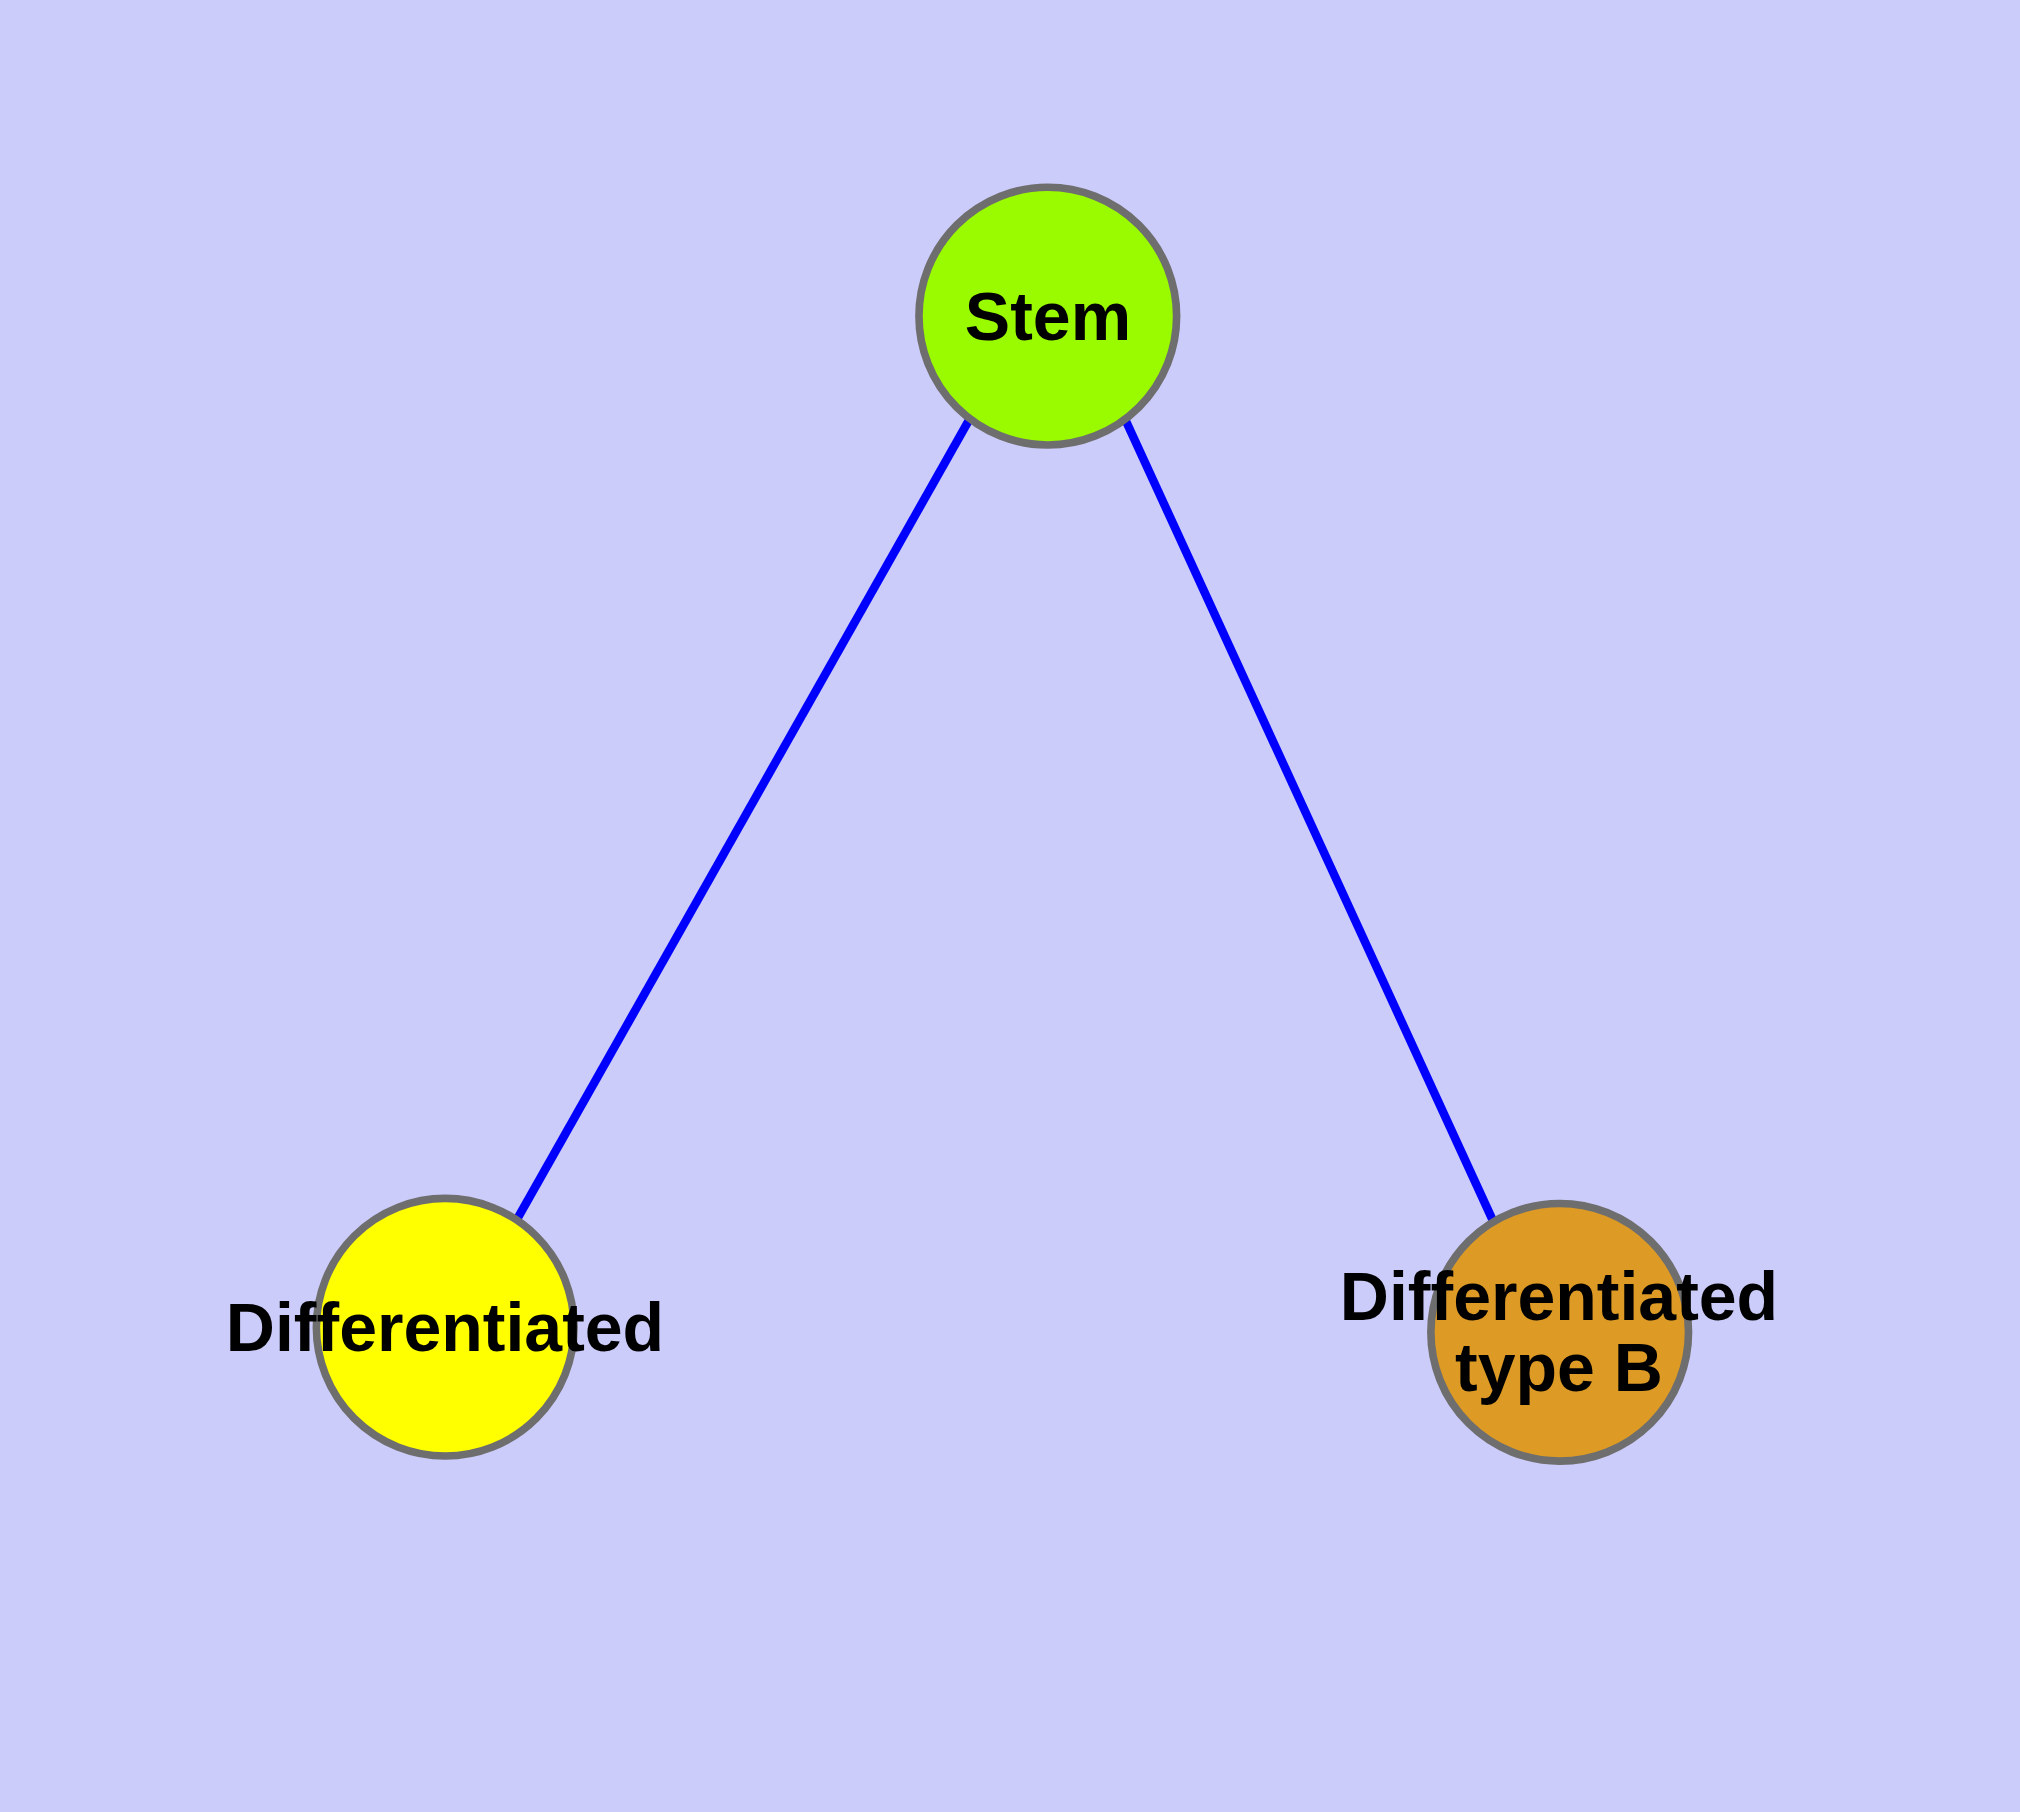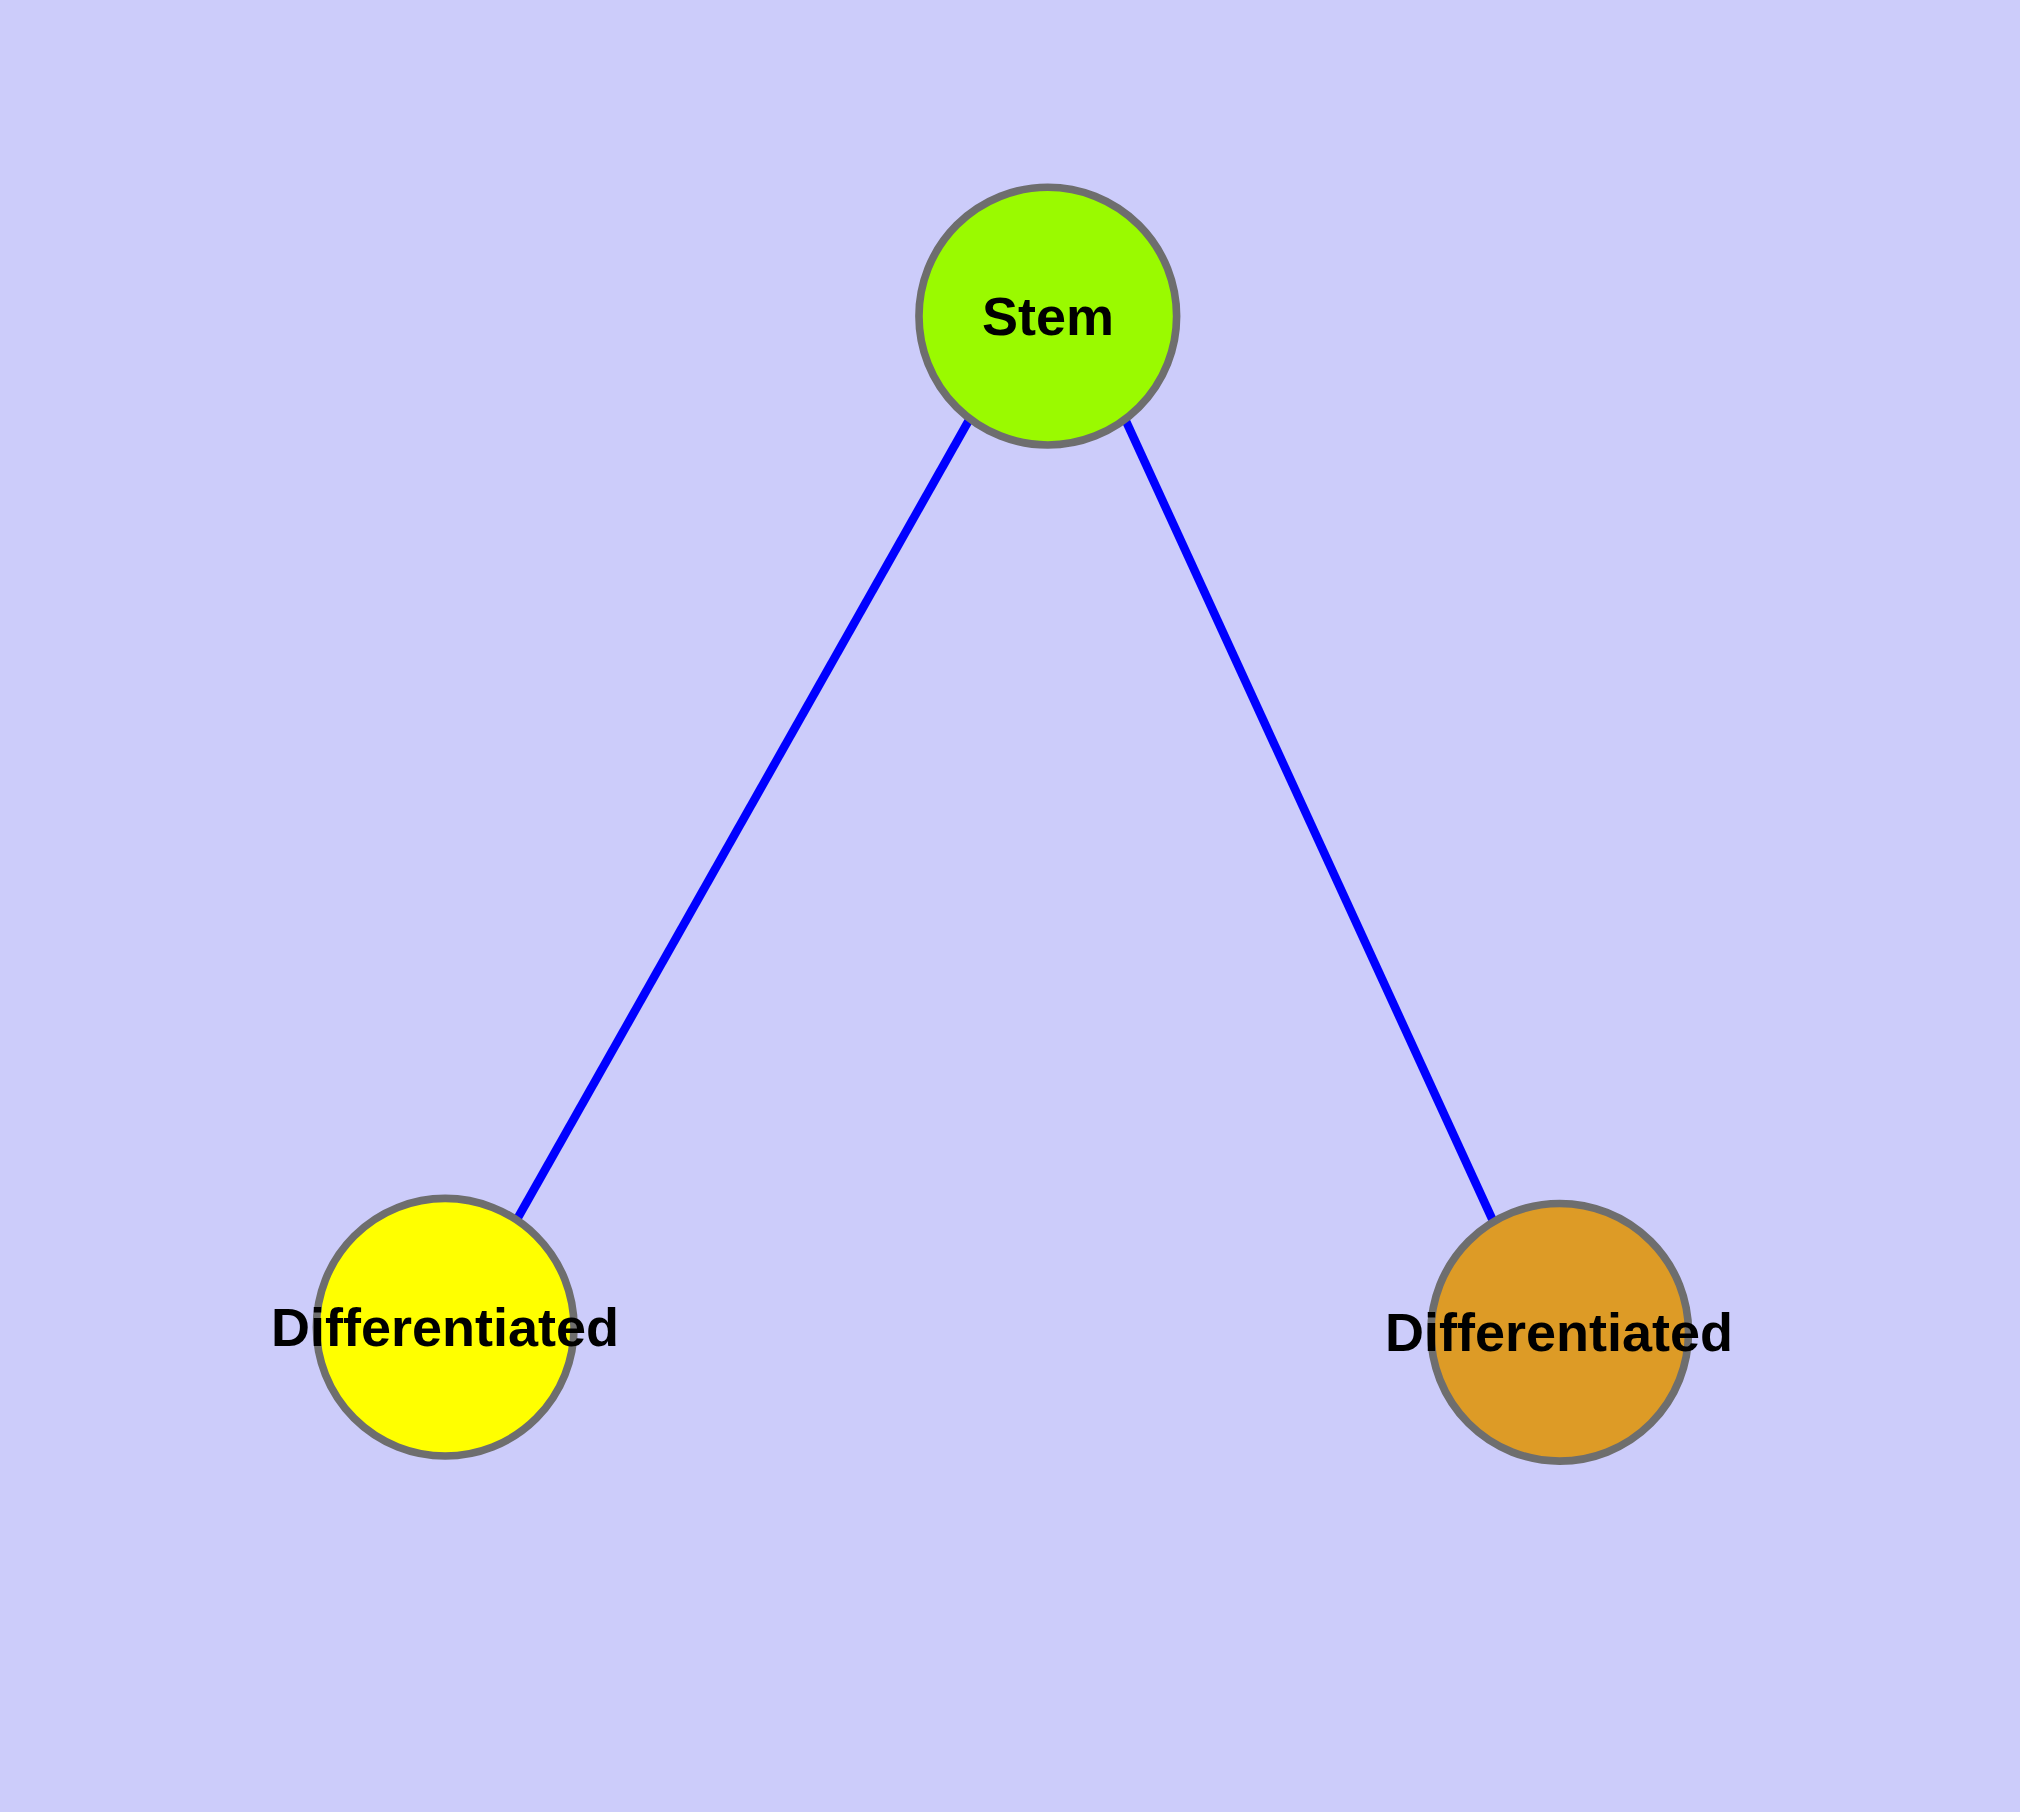--- a/index.html
+++ b/index.html
@@ -20,21 +20,21 @@
     left: 0;
     top: 0;
     width: 2021px;
     height: 1812px;
   }
   .node-label {
     position: absolute;
     text-align: center;
     font-family: "Liberation Sans", sans-serif;
     font-weight: bold;
-    font-size: 54px;
+    font-size: 68px;
     line-height: 1.04;
     color: #000000;
     white-space: nowrap;
     pointer-events: none;
     transform: translate(-50%, -50%);
   }
   .node-label span { display: block; }
 </style>
 </head>
 <body>
@@ -59,16 +59,17 @@
   <div class="node-label" style="left:1048px; top:316px;">
     <span>Stem</span>
   </div>
 
   <div class="node-label" style="left:445px; top:1327px;">
     <span>Differentiated</span>
   </div>
 
   <div class="node-label" style="left:1559px; top:1332px;">
     <span>Differentiated</span>
+    <span>type B</span>
   </div>
 
 </div>
 
 
 </body></html>

